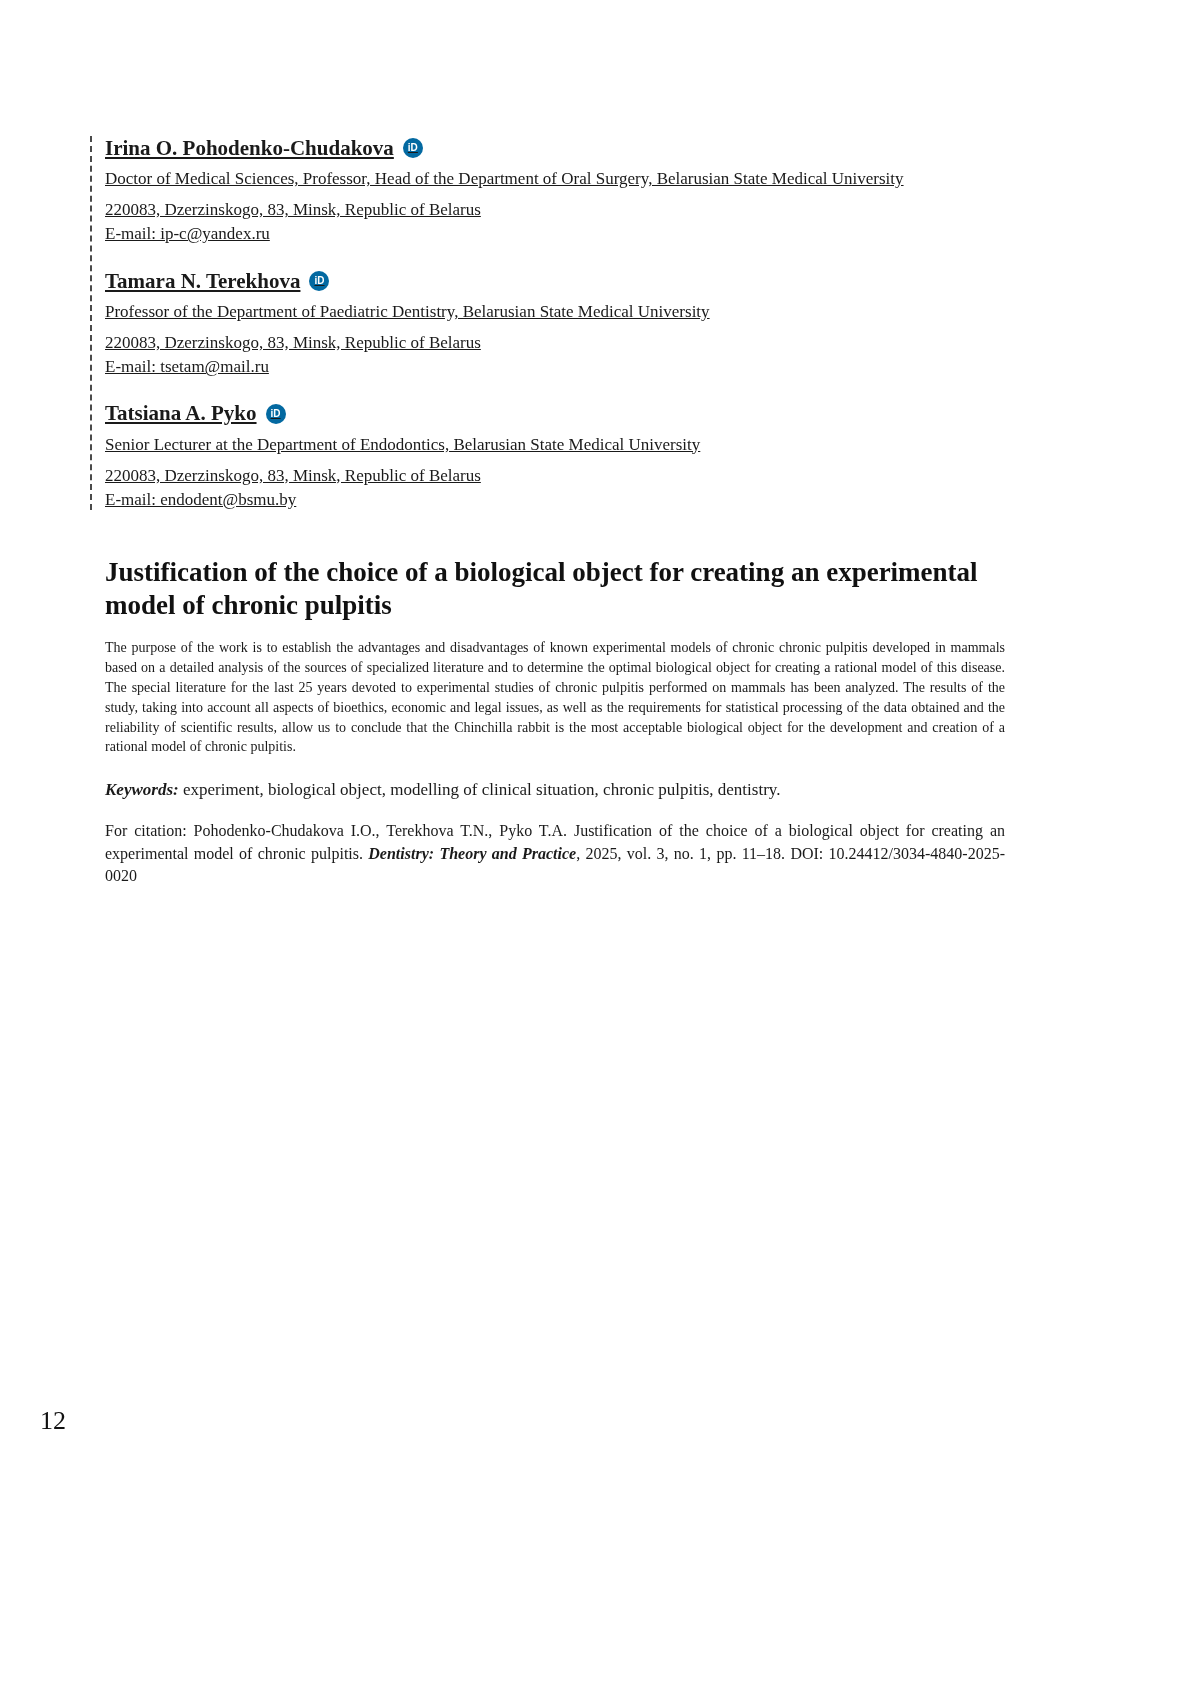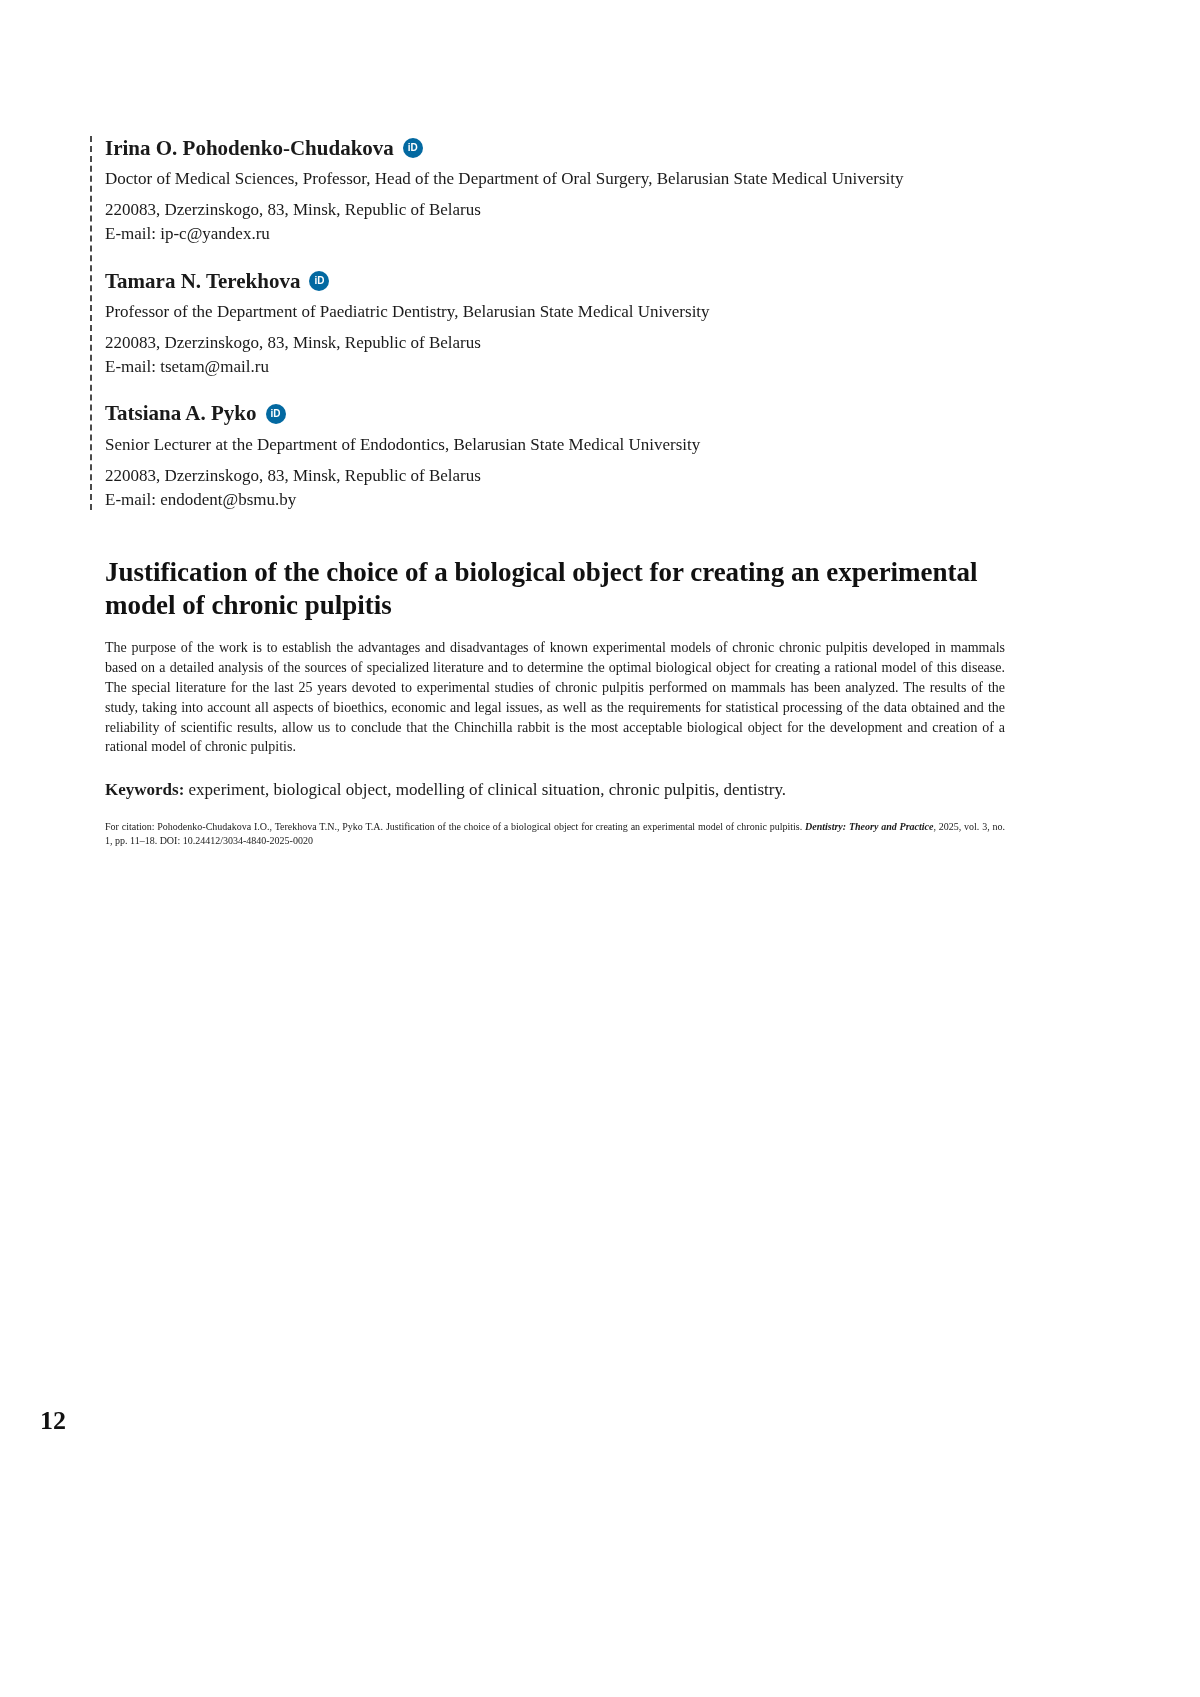--- a/index.html
+++ b/index.html
@@ -16,21 +16,21 @@
     width: 1200px;
     height: 1697px;
     padding: 136px 195px 0 105px;
   }
   
   .authors {
     border-left: 2px dashed #4a4a4a;
     margin-left: -15px;
     padding-left: 13px;
   }
-  .author { margin-bottom: 24px; }
+  .author { margin-bottom: 24px; text-decoration: underline; }
   .author:last-child { margin-bottom: 12px; }
   .author-name-row {
     font-size: 21px;
     font-weight: 700;
     line-height: 1.15;
     display: flex;
     align-items: center;
     gap: 9px;
   }
   .orcid {
@@ -75,40 +75,41 @@
     text-align: justify;
     max-width: 900px;
   }
   .keywords {
     margin-top: 22px;
     font-size: 17px;
     line-height: 1.35;
     max-width: 900px;
   }
   .kw-label {
+    font-style: italic;
     font-weight: 700;
   }
   .citation {
     margin-top: 18px;
-    font-size: 10px;
+    font-size: 16px;
     line-height: 1.4;
     text-align: justify;
     max-width: 900px;
   }
   .journal {
     font-style: italic;
     font-weight: 700;
   }
   
   .page-number {
     position: absolute;
     left: 40px;
     top: 1406px;
     font-size: 26px;
-    font-weight: 700;
+    font-weight: 400;
     color: #111;
   }
 </style>
 </head>
 <body>
 
 <div class="page">
 
   <section class="authors">
 

